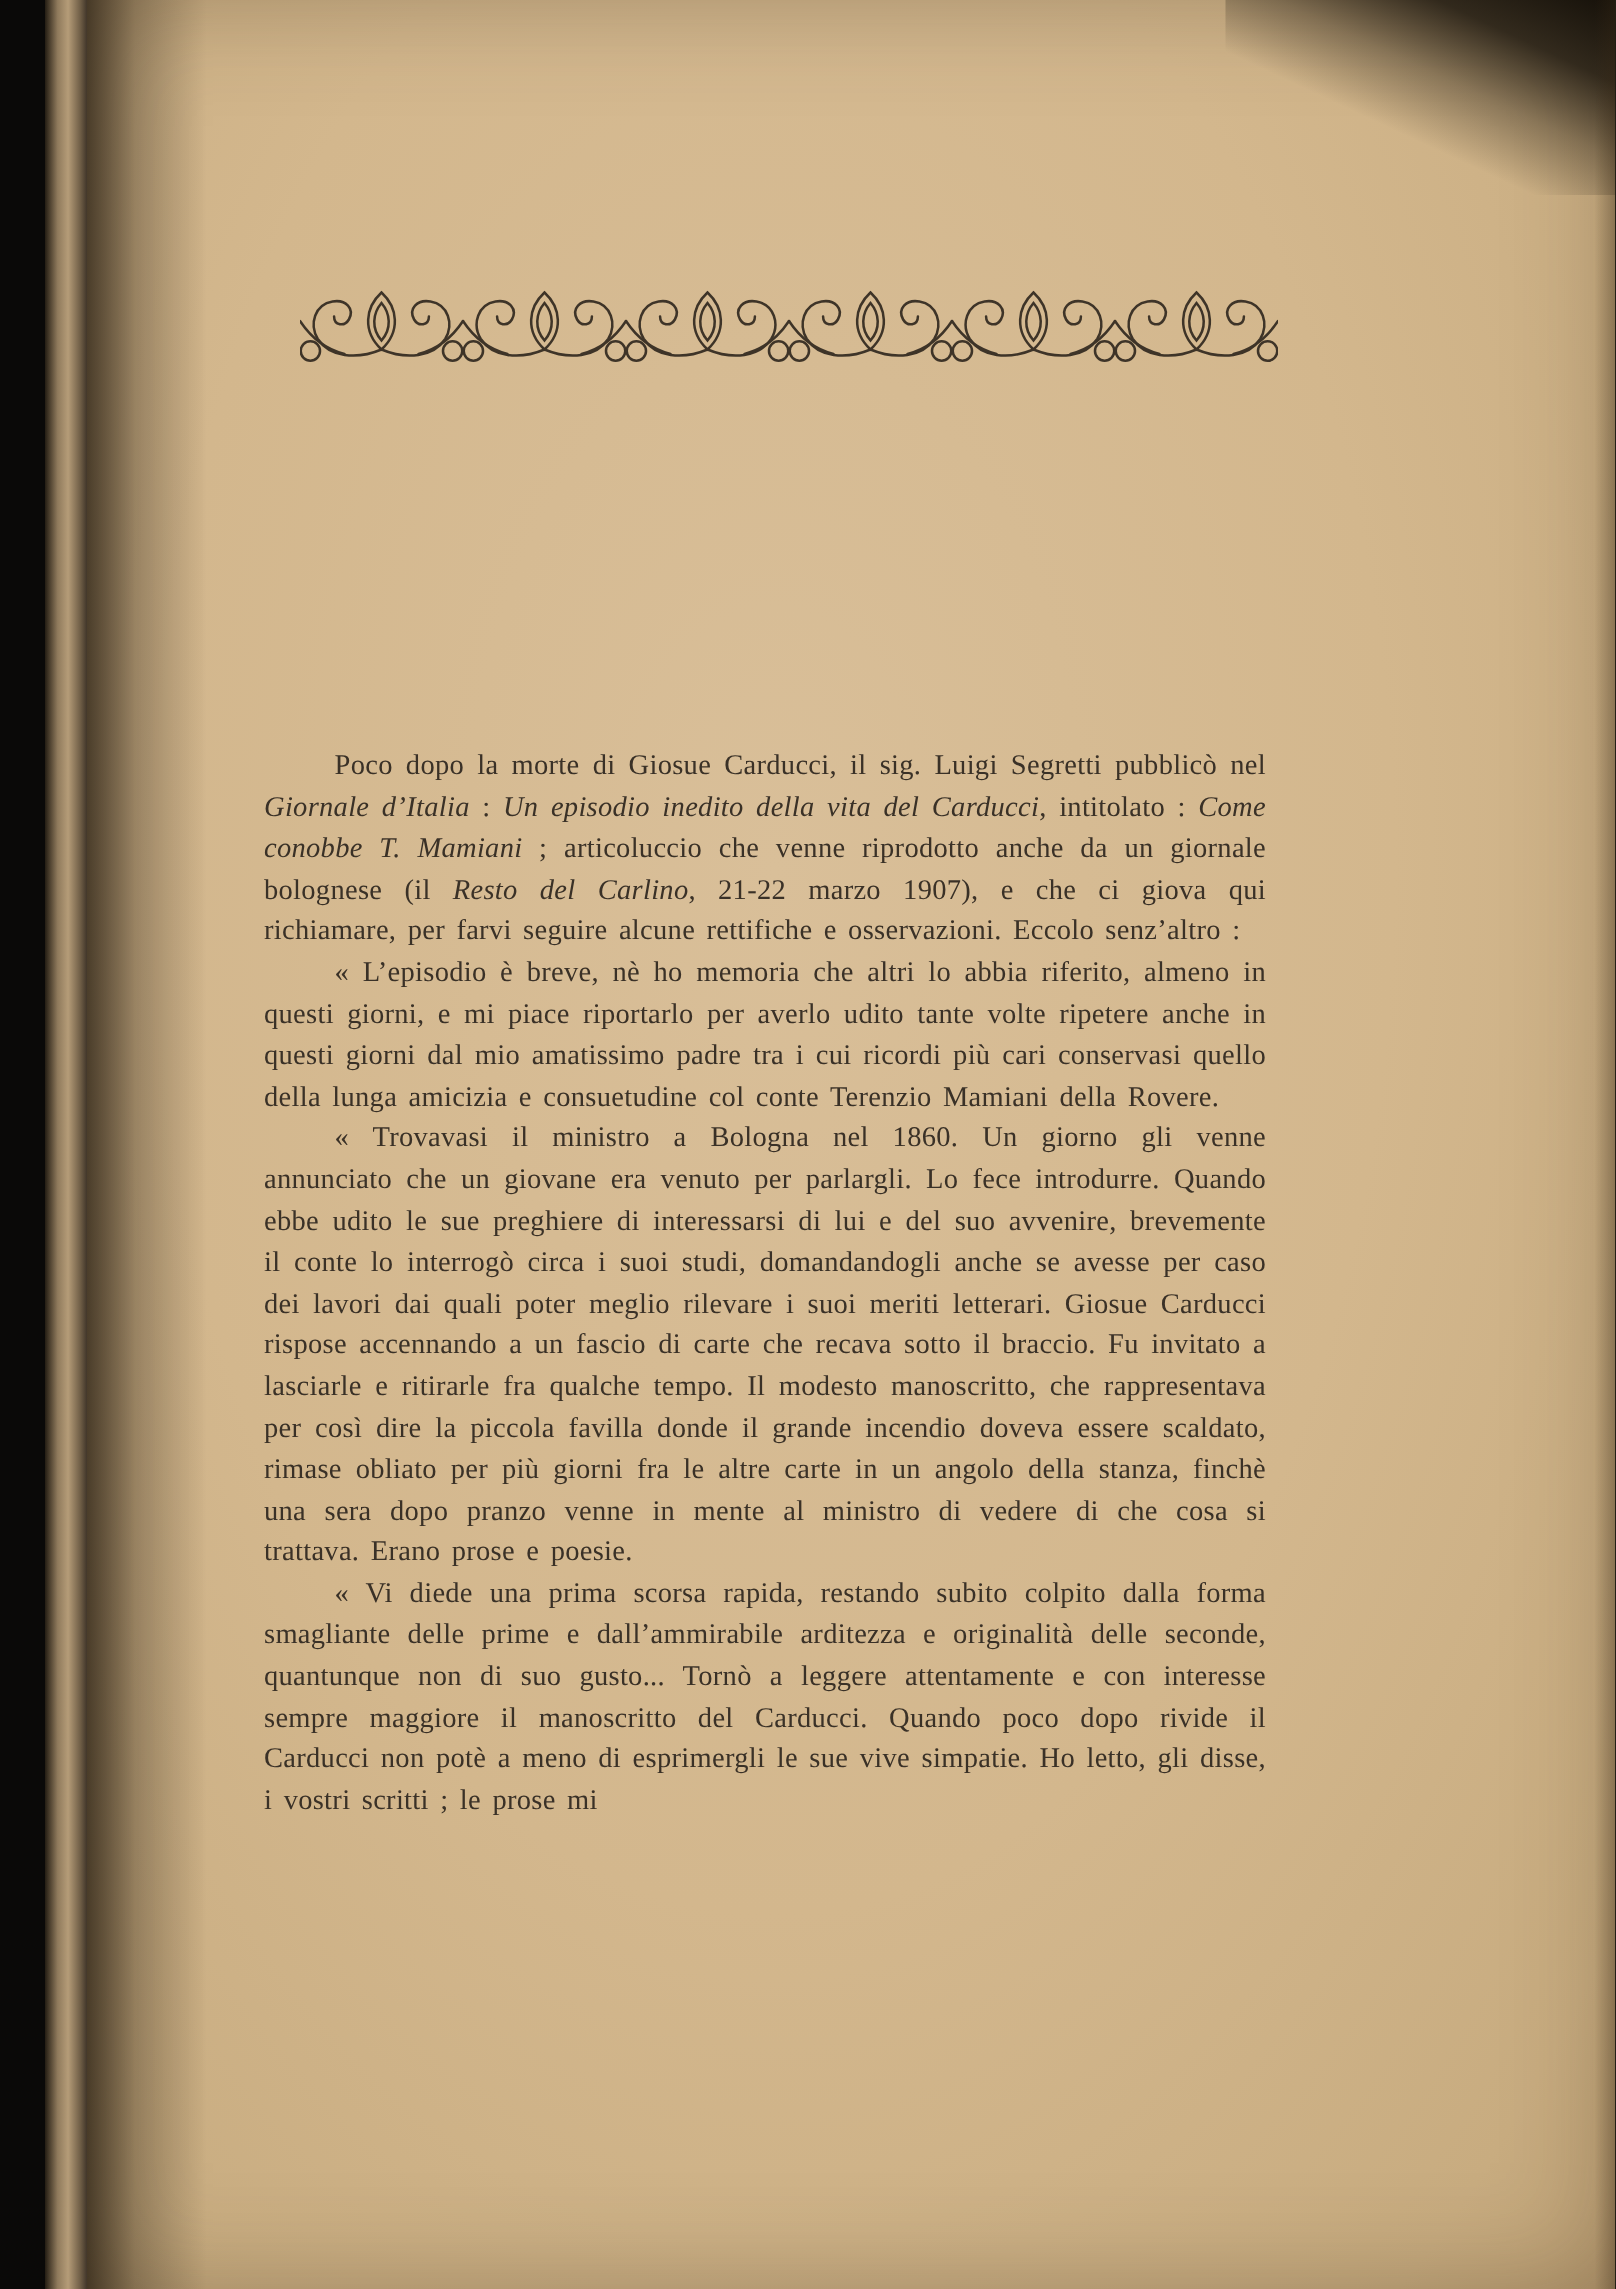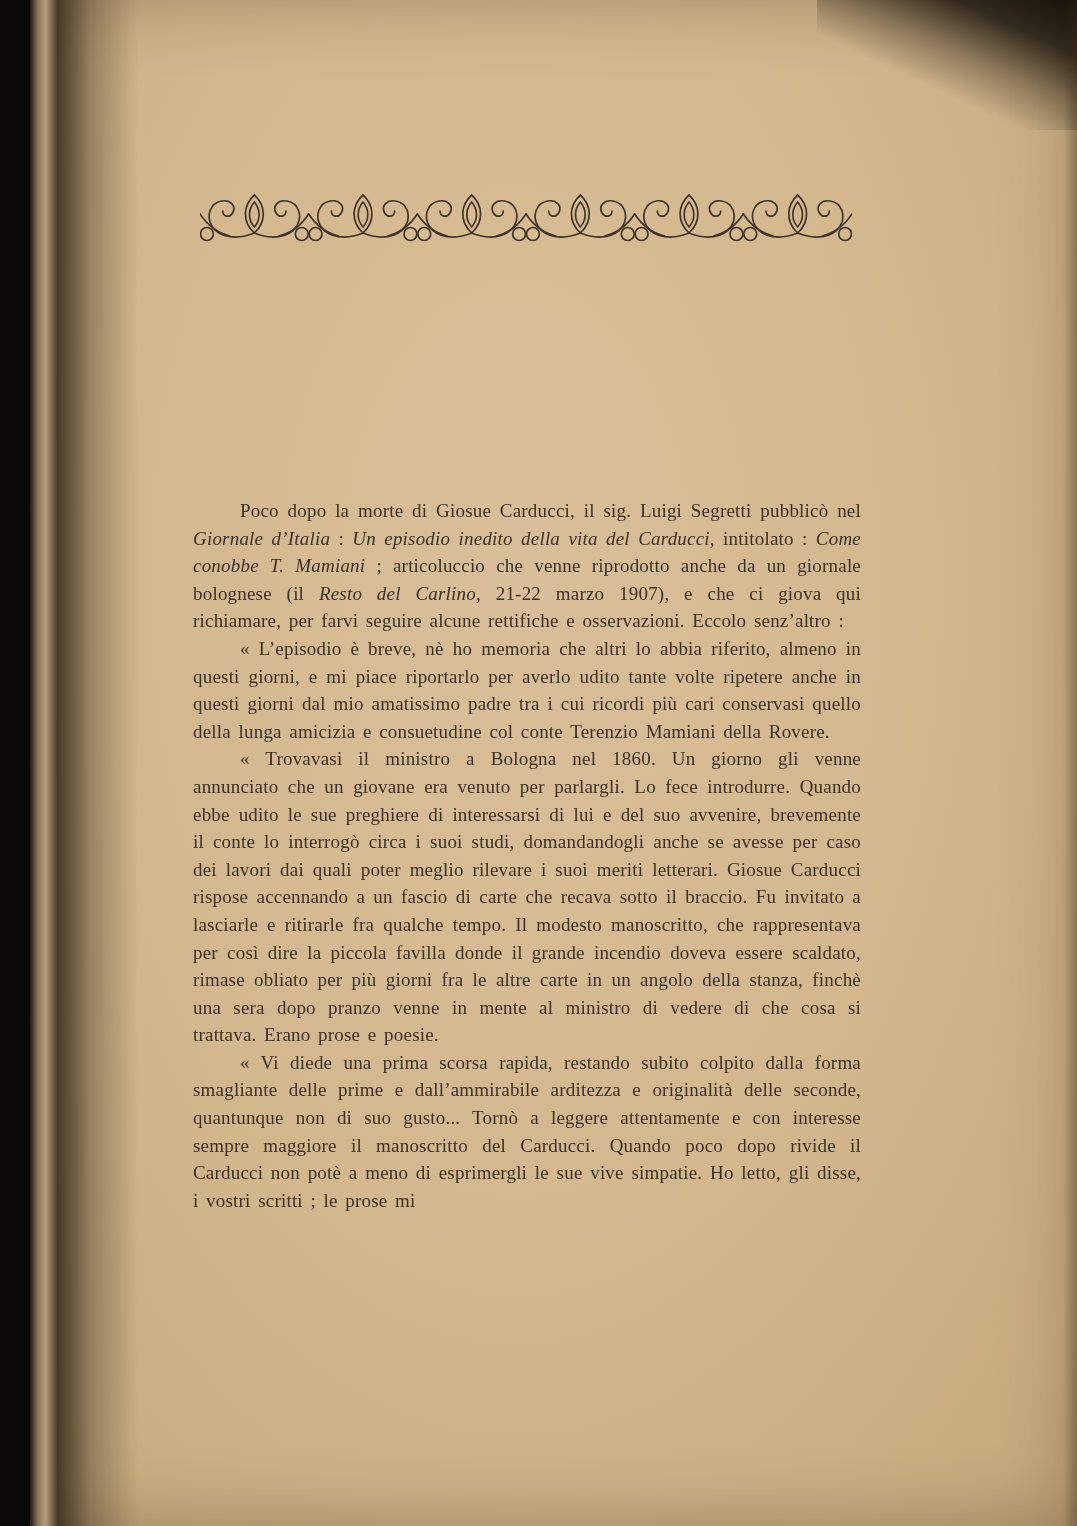--- a/index.html
+++ b/index.html
@@ -57,21 +57,21 @@
   }
   .ornament {
     position: absolute;
     left: 142px;
     top: 188px;
     width: 652px;
     height: 60px;
   }
   .text-block {
     position: absolute;
-    left: 135px;
+    left: 118px;
     top: 497px;
     width: 668px;
     color: #3a3127;
     font-size: 19px;
     line-height: 27.6px;
     text-align: justify;
     letter-spacing: 0.2px;
     word-spacing: 0.14em;
   }
   .text-block p.para {

